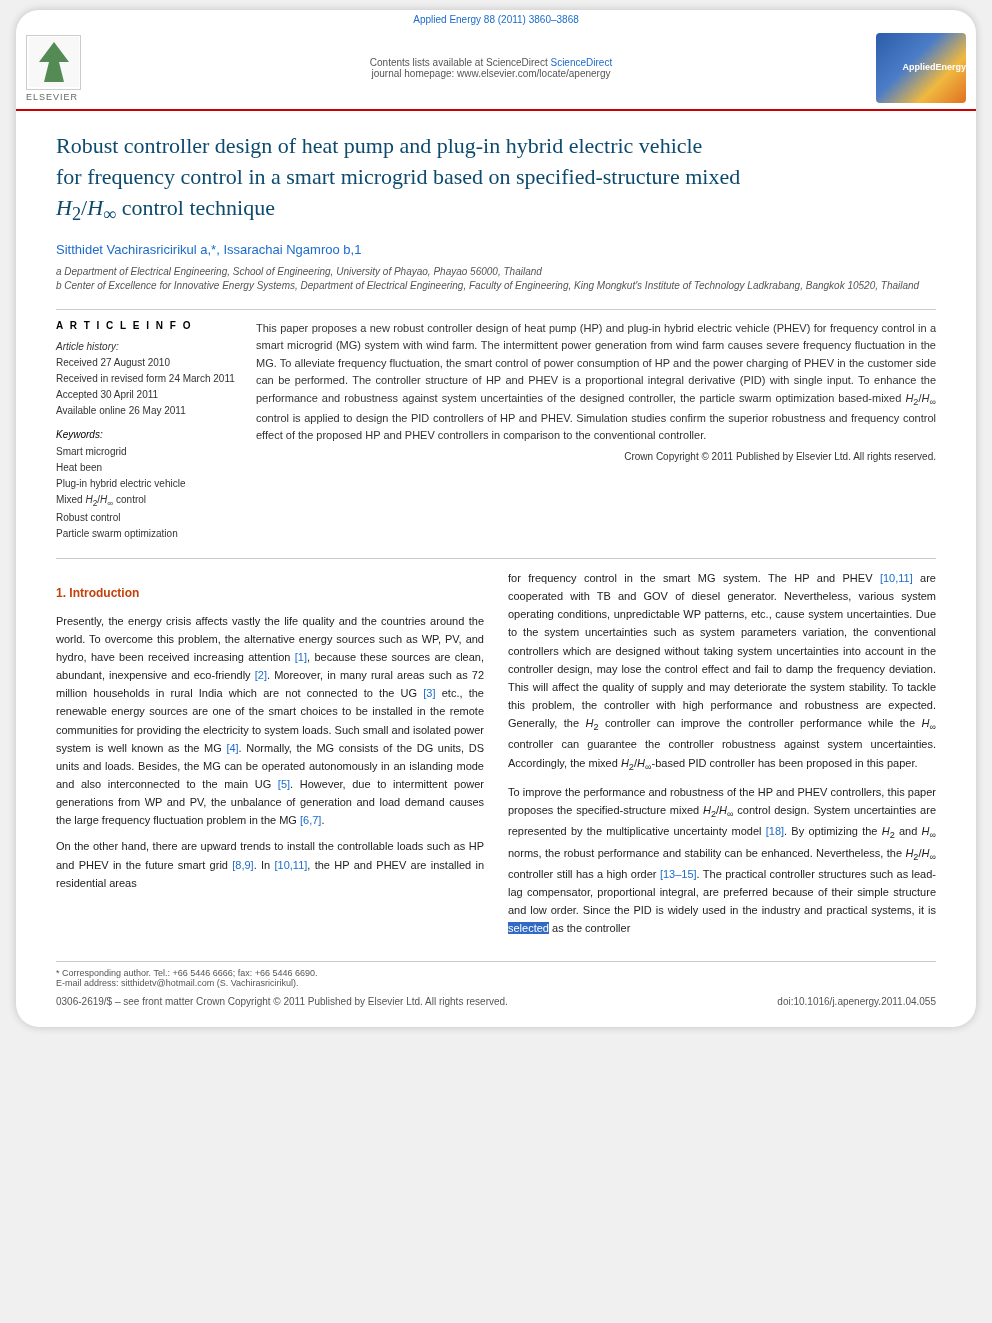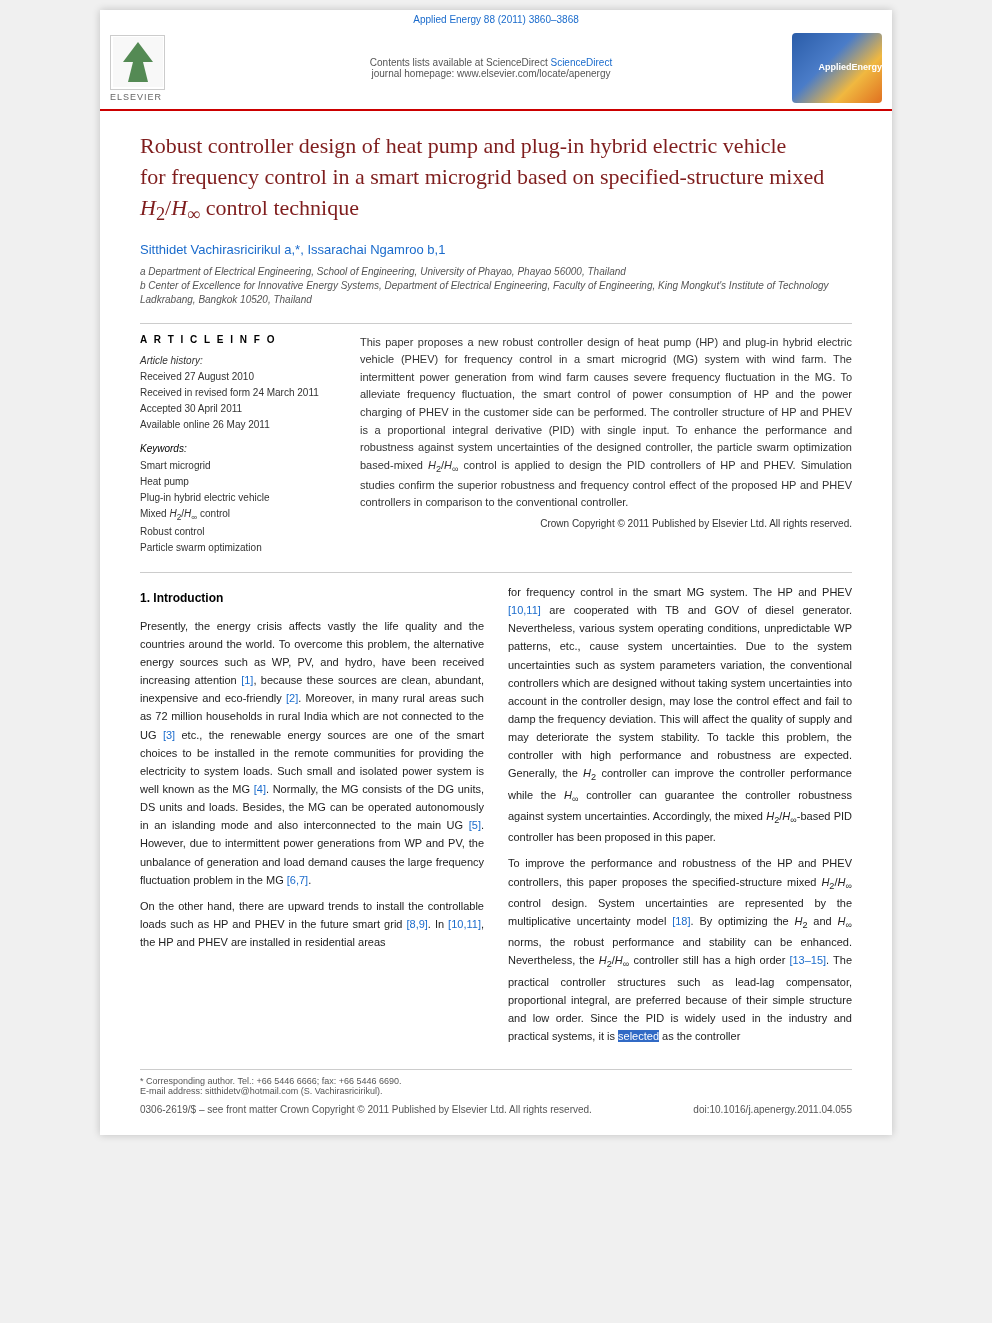--- a/index.html
+++ b/index.html
@@ -4,24 +4,25 @@
   <style>
     * { margin: 0; padding: 0; box-sizing: border-box; }
     body {
       background: #f0f0f0;
       font-family: 'Times New Roman', Times, serif;
       display: flex;
       justify-content: center;
       padding: 10px;
     }
     .page {
-      width: 792px;
+      width: 960px;
       background: #fff;
       padding: 0;
       box-shadow: 0 0 8px rgba(0,0,0,0.2);
+      border-radius: 23px;
     }
     
     .journal-header {
       border-bottom: 2px solid #c00;
       padding: 0;
     }
     .top-bar {
       text-align: center;
       font-size: 10px;
       color: #1a6bcc;
@@ -98,21 +99,21 @@
       text-align: center;
       line-height: 1.3;
     }
     
     .article-content {
       padding: 20px 40px 20px 40px;
     }
     .article-title {
       font-size: 22px;
       font-family: 'Times New Roman', serif;
-      color: #7f1d1d;
+      color: #0c4a6e;
       line-height: 1.4;
       margin-bottom: 14px;
     }
     .authors {
       font-size: 13px;
       font-family: Arial, sans-serif;
       color: #1a6bcc;
       margin-bottom: 8px;
     }
     .affiliations {
@@ -124,21 +125,20 @@
       line-height: 1.4;
     }
     .divider {
       border: none;
       border-top: 1px solid #ccc;
       margin: 10px 0;
     }
     
     .two-col {
       display: flex;
-      gap: 20px;
       margin-bottom: 16px;
     }
     .left-col {
       width: 200px;
       min-width: 200px;
     }
     .right-col {
       flex: 1;
     }
     .section-label {
@@ -199,23 +199,23 @@
       line-height: 1.65;
       text-align: justify;
     }
     .body-col {
       flex: 1;
     }
     .section-heading {
       font-size: 12px;
       font-family: Arial, sans-serif;
       font-weight: bold;
-      color: #000000;
+      color: #c2410c;
       margin-bottom: 8px;
-      margin-top: 6px;
+      margin-top: 15px;
     }
     .body-para {
       margin-bottom: 8px;
       font-size: 11px;
       text-align: justify;
     }
     .ref {
       color: #1a6bcc;
     }
     
@@ -305,21 +305,21 @@
         <div class="article-history">
           <div class="label">Article history:</div>
           <div>Received 27 August 2010</div>
           <div>Received in revised form 24 March 2011</div>
           <div>Accepted 30 April 2011</div>
           <div>Available online 26 May 2011</div>
         </div>
         <div class="keywords-section">
           <div class="keywords-label">Keywords:</div>
           <div class="keyword-item">Smart microgrid</div>
-          <div class="keyword-item">Heat pump</div>
+          <div class="keyword-item">Heat been</div>
           <div class="keyword-item">Plug-in hybrid electric vehicle</div>
           <div class="keyword-item">Mixed <i>H</i><sub>2</sub>/<i>H</i><sub>∞</sub> control</div>
           <div class="keyword-item">Robust control</div>
           <div class="keyword-item">Particle swarm optimization</div>
         </div>
       </div>
 
       <div class="right-col">
         <div class="abstract-text">
           This paper proposes a new robust controller design of heat pump (HP) and plug-in hybrid electric vehicle

